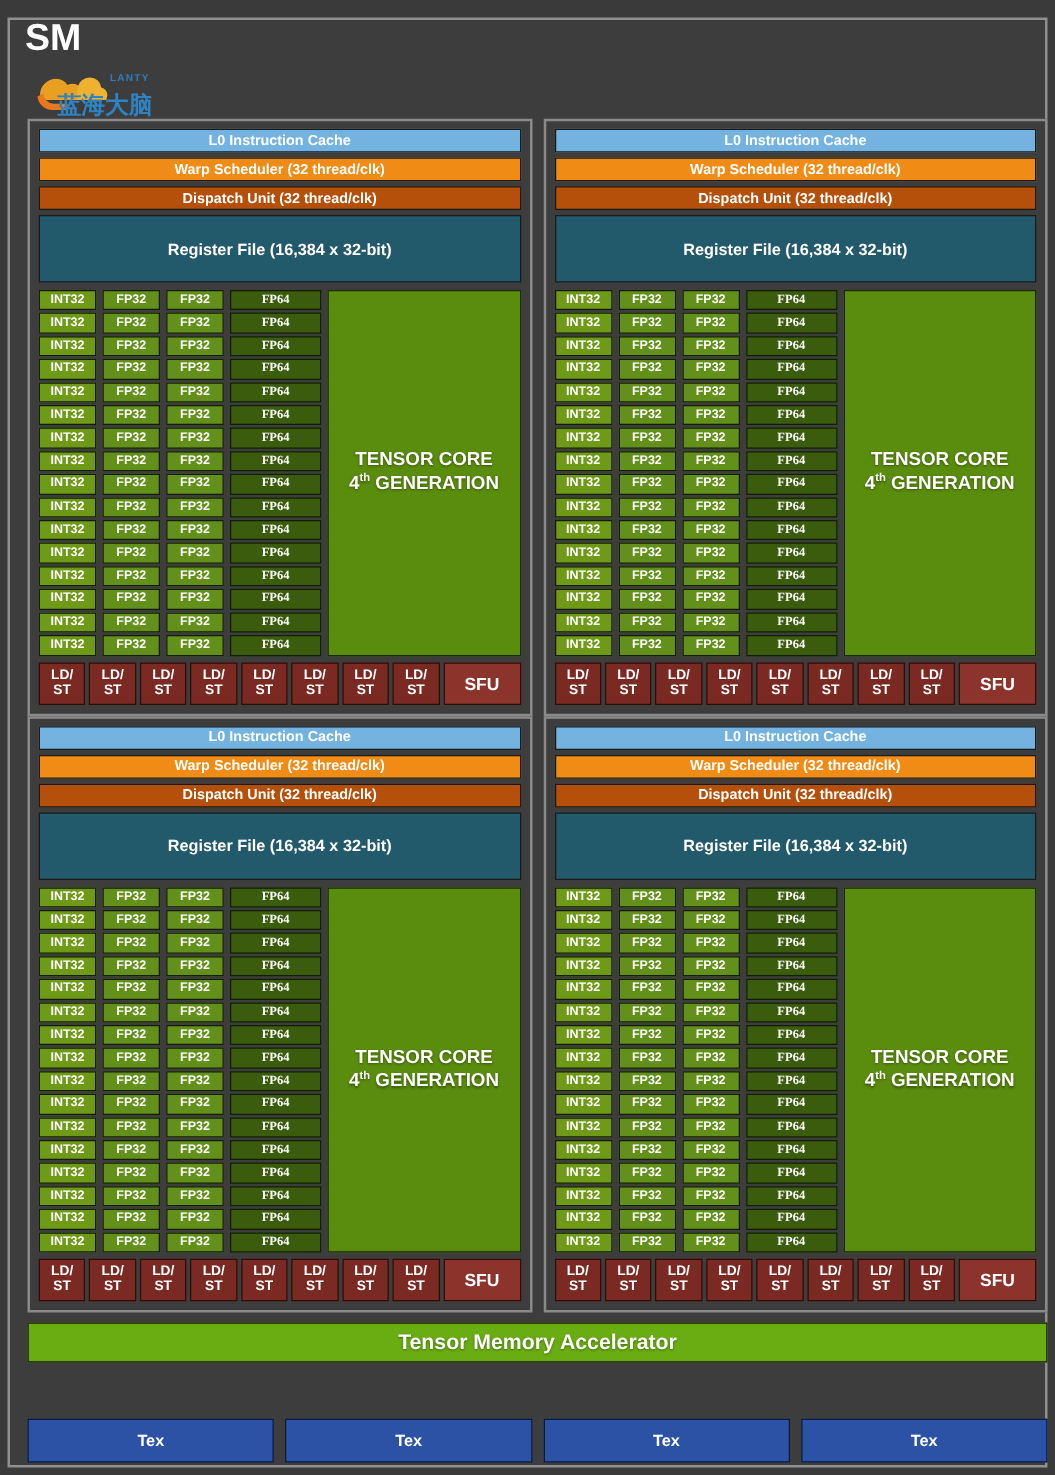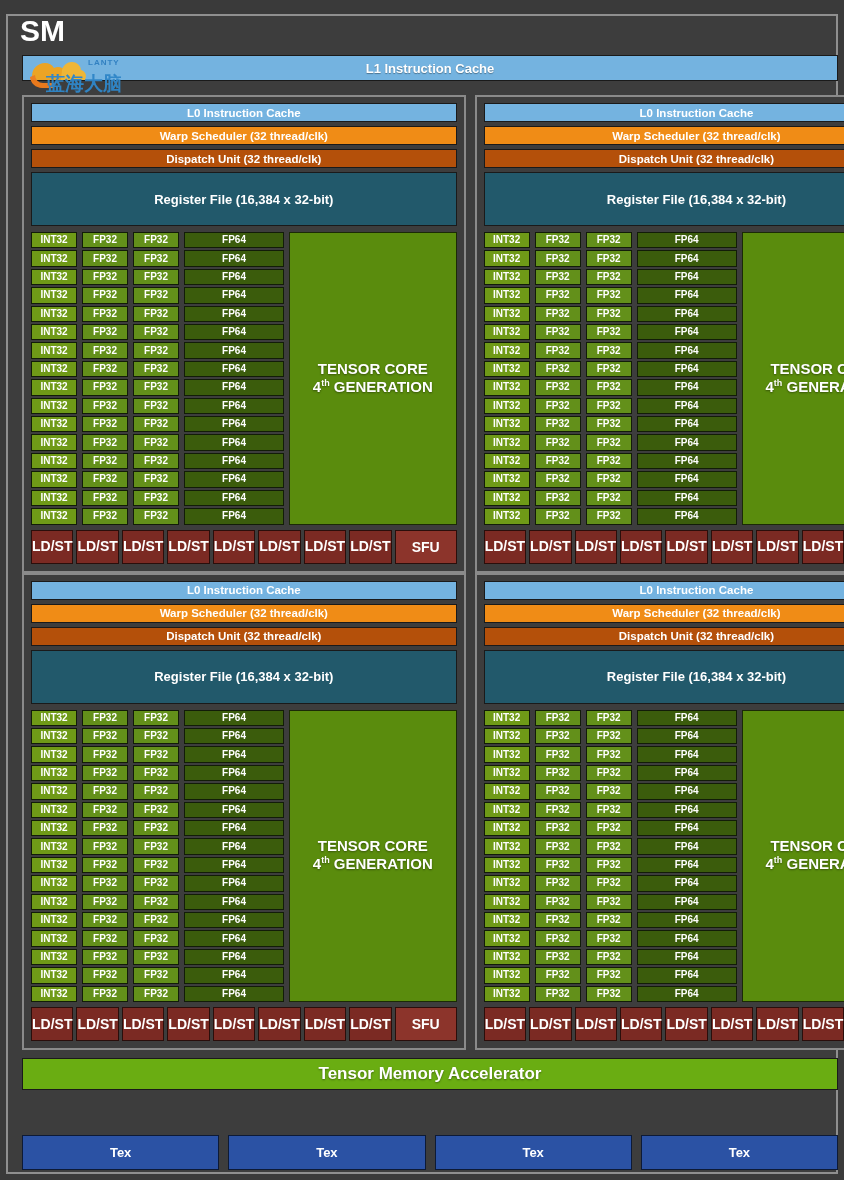--- a/index.html
+++ b/index.html
@@ -115,21 +115,21 @@
     min-height: 0;
   }
 
   .core-col {
     display: flex;
     flex-direction: column;
     gap: 2px;
   }
   .col-int   { width: 46px; }
   .col-fp32  { width: 46px; }
-  .col-fp64  { width: 100px; }
+  .col-fp64  { width: 73px; font-family: Liberation Serif, serif; }
 
   .core-cell {
     flex: 1;
     display: flex;
     align-items: center;
     justify-content: center;
     color: #ffffff;
     font-weight: bold;
     font-size: 10px;
     border: 1px solid #121c08;
@@ -162,26 +162,26 @@
     height: 34px;
     display: flex;
     gap: 3px;
     margin-top: 5px;
   }
   .ldst {
     flex: 1;
     background: #7b2a23;
     border: 1px solid #2a0e0b;
     display: flex;
-    flex-direction: row;
+    flex-direction: column;
     align-items: center;
     justify-content: center;
     color: #ffffff;
     font-weight: bold;
-    font-size: 14px;
+    font-size: 11px;
     line-height: 1.05;
   }
   .sfu {
     width: 62px;
     background: #8c342b;
     border: 1px solid #2a0e0b;
     display: flex;
     align-items: center;
     justify-content: center;
     color: #ffffff;
@@ -233,21 +233,20 @@
     font-size: 13px;
   }
 </style>
 </head>
 <body>
 
 <div id="sm-frame">
 
   <div id="sm-title">SM</div>
 
-  <div class="bar" id="l1-cache">L1 Instruction Cache</div>
 
   <svg id="watermark" viewBox="0 0 140 48">
     <path d="M8 30 a13 13 0 0 1 13 -13 a11 11 0 0 1 9 5 a9 9 0 0 1 13 7 l-2 5 l-28 0 a9 9 0 0 1 -5 -4 z" fill="#f0a41e"></path>
     <path d="M6 31 a12 12 0 0 0 12 11 l12 0 l0 -5 l-11 0 a8 8 0 0 1 -8 -8 z" fill="#ef7c1c"></path>
     <path d="M38 24 a10 10 0 0 1 10 -8 a9 9 0 0 1 9 8 a7 7 0 0 1 5 6 l-1 4 l-24 0 z" fill="#f5b731"></path>
     <text x="64" y="19" font-family="'Liberation Sans',sans-serif" font-size="8" font-weight="bold" fill="#2f7fc1" letter-spacing="1">LANTY</text>
     <text x="22" y="44" font-family="'DejaVu Sans','Liberation Sans',sans-serif" font-size="19" font-weight="bold" fill="#2f86c8">蓝海大脑</text>
   </svg>
 
   <div id="quad-grid">

